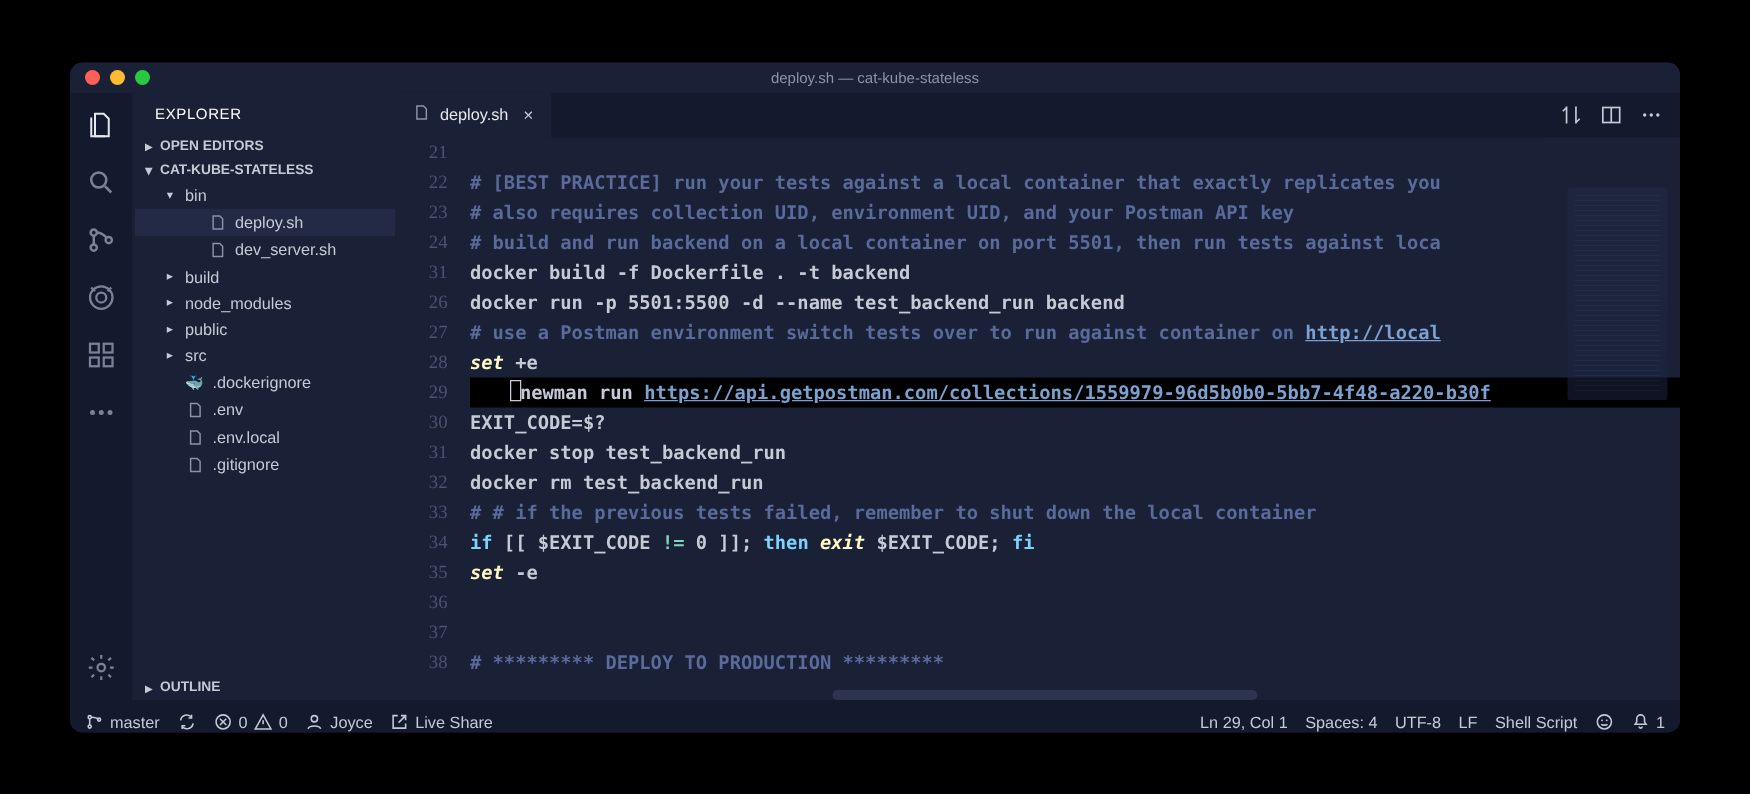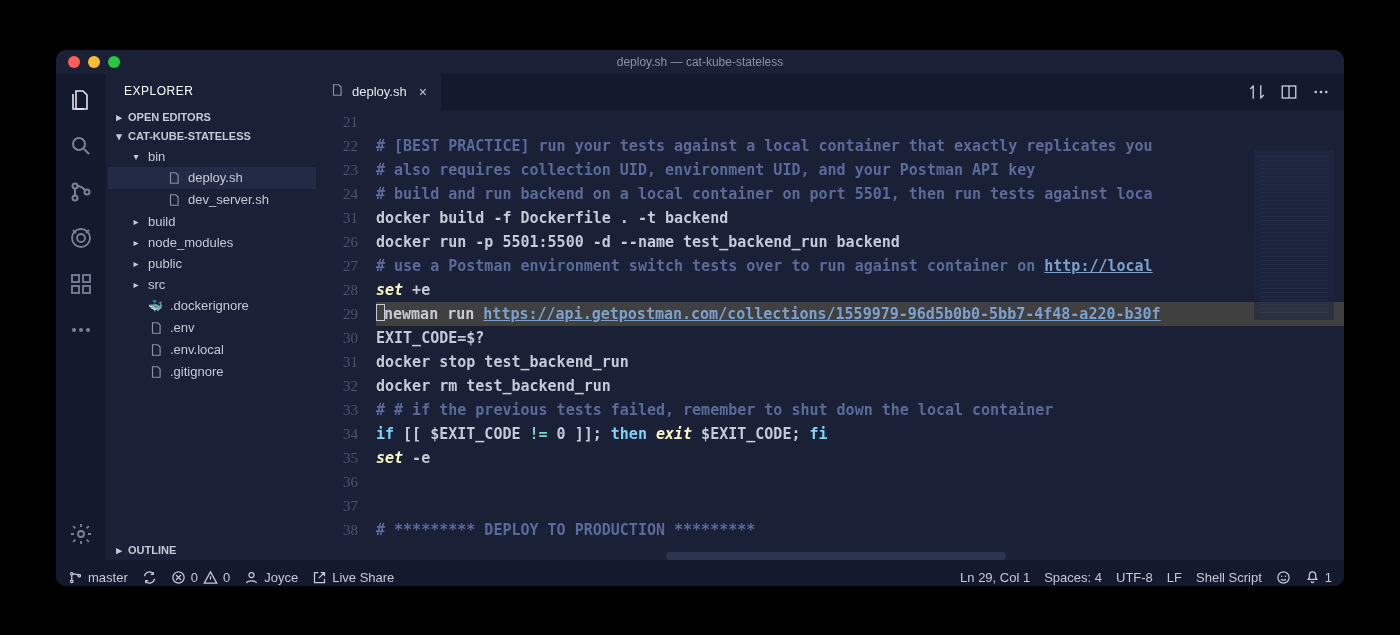--- a/index.html
+++ b/index.html
@@ -168,21 +168,21 @@
   font-family: Liberation Serif, serif;
 }
 .code {
   flex: 1;
   color: #c5cad6;
   white-space: pre;
   overflow: hidden;
   font-weight: bold;
 }
 .code .line { height: 24px; }
-.code .line.hl { background: #404040; }
+.code .line.hl { background: #000000; padding-left: 32px; }
 .comment { color: #5a6a9a; }
 .kw { color: #7dd3fc; }
 .str-link { color: #7ba1d0; text-decoration: underline; }
 .fn { color: #fef9c3; font-style: italic; }
 .op { color: #7fd6c0; }
 .boxcur {
   display:inline-block; border:1px solid #c5cad6; width:9px; height:17px;
   vertical-align: -2px; margin-right:-1px;
 }
 .minimap {

